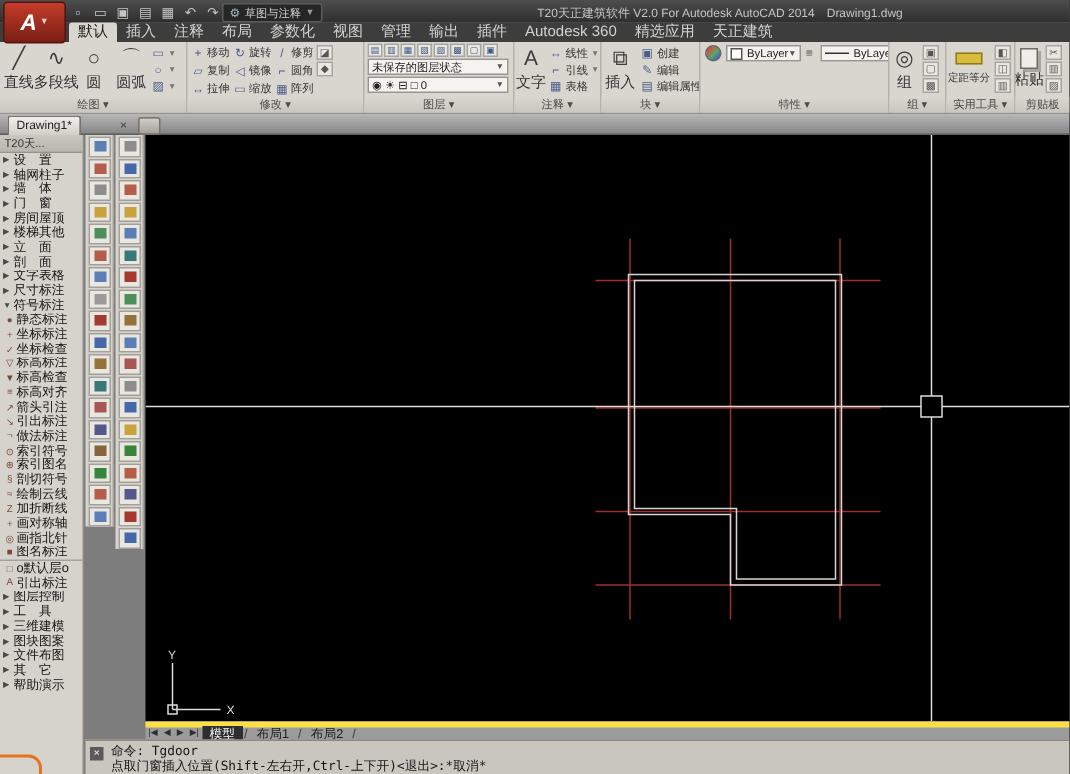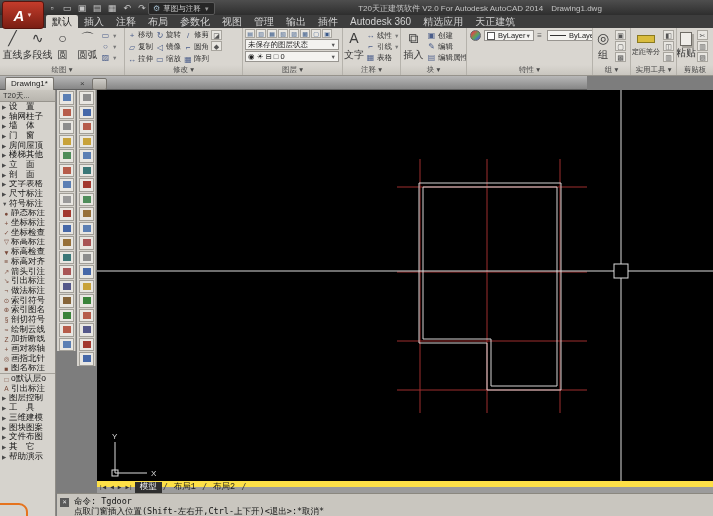--- a/index.html
+++ b/index.html
@@ -47,21 +47,21 @@
   .lay-icons{display:flex;gap:1px;margin:1px 0 1px 2px;}
   .lay-ic{width:10px;height:9px;background:#e8e6e1;border:1px solid #a8a59e;font-size:6px;line-height:8px;text-align:center;color:#3a5a8a;box-sizing:border-box;}
   .props-rows{display:flex;flex-direction:row;gap:1px;margin:2px 0 0 3px;width:118px;}
   .prow{display:flex;align-items:center;gap:3px;}
   .prow .ball{width:9px;height:9px;border-radius:50%;background:linear-gradient(135deg,#d84b4b 20%,#58a858 55%,#4b5fd8 85%);border:1px solid #666;}
   .prow .lns{width:9px;height:9px;color:#555;font-size:8px;line-height:9px;text-align:center;}
   .prow .dropbox{flex:1;}
   .sq{display:inline-block;width:6px;height:6px;border:1px solid #555;background:#fff;margin-right:3px;}
   .dash{display:inline-block;width:16px;height:1px;background:#333;margin-right:3px;}
   
-  .filetabs{position:absolute;left:0;top:76px;width:587px;height:14px;background:linear-gradient(#b8b8b8,#868686);border-bottom:1px solid #5f5f5f;box-sizing:border-box;}
+  .filetabs{position:absolute;left:0;top:76px;width:713px;height:14px;background:linear-gradient(#b8b8b8,#868686);border-bottom:1px solid #5f5f5f;box-sizing:border-box;}
   .ftab{position:absolute;left:5px;top:1px;height:12px;background:linear-gradient(#f0eeea,#d2cfc9);border:1px solid #76736d;border-bottom:none;
         border-radius:2px 2px 0 0;font-size:8px;color:#222;line-height:12px;padding:0 5px;}
   .ftab-close{position:absolute;left:80px;top:3px;font-size:8px;color:#3c3c3c;line-height:9px;}
   .ftab-new{position:absolute;left:92px;top:2px;width:13px;height:10px;background:linear-gradient(#cfcdc8,#a5a29c);border:1px solid #77746e;border-radius:2px;}
   
   .palette{position:absolute;left:0;top:90px;width:56px;height:426px;background:#d6d3cd;border-right:1px solid #8f8c86;box-sizing:border-box;z-index:2;}
   .palette-title{height:11px;background:linear-gradient(#cac7c0,#b8b5ae);border-bottom:1px solid #96938c;font-size:7.5px;color:#333;
                  line-height:11px;padding-left:3px;white-space:nowrap;overflow:hidden;}
   .p-item{height:9.7px;display:flex;align-items:center;padding-left:2px;white-space:nowrap;overflow:hidden;}
   .p-item .arr{width:7px;font-size:5.5px;color:#4a4a4a;flex:none;}
@@ -69,22 +69,22 @@
   .p-item .lb{font-size:8.5px;color:#141414;letter-spacing:0;}
   .p-item.divider{border-top:1px solid #a5a29b;}
   
   .strip{position:absolute;top:90px;width:19px;background:#d6d3cd;border-right:1px solid #a5a29b;box-sizing:border-box;z-index:1;}
   .strip-l{left:57px;} .strip-r{left:77px;}
   .ticon{width:15px;height:13.5px;margin:1px auto 0 auto;background:#e9e7e2;border:1px solid #a29f98;box-sizing:border-box;position:relative;}
   .ticon .chip{position:absolute;left:3px;top:2px;width:8px;height:7px;}
   
   .canvas{position:absolute;left:97px;top:90px;width:616px;height:391px;background:#000;}
   
-  .layoutbar{position:absolute;left:97px;top:481px;width:616px;height:12px;background:#9b9b9b;border-top:6px solid #fde047;
-             display:flex;align-items:flex-end;font-size:8.5px;box-sizing:border-box;font-family:Liberation Mono, monospace;}
+  .layoutbar{position:absolute;left:97px;top:481px;width:616px;height:12px;background:#9b9b9b;border-top:4px solid #fde047;
+             display:flex;align-items:center;font-size:8.5px;box-sizing:border-box;}
   .nav-btn{font-size:6px;color:#2e2e2e;padding:0 2px;line-height:11px;}
   .ltab{padding:0 5px;height:11px;line-height:11px;color:#1d1d1d;}
   .ltab.active{background:#2e2e2e;color:#f2f2f2;}
   .lsep{color:#3c3c3c;padding:0 1px;}
   
   .cmd{position:absolute;left:57px;top:493px;width:656px;height:23px;background:#c9c6bf;border-top:1px solid #8a877f;box-sizing:border-box;
        font-family:"DejaVu Sans Mono","Liberation Mono",monospace;font-size:8.5px;color:#141414;z-index:3;}
   .cmd-close{position:absolute;left:3px;top:4px;width:9px;height:9px;background:#5a5a5a;color:#eee;font-size:7px;line-height:9px;text-align:center;}
   .cmd-lines{position:absolute;left:17px;top:2px;right:2px;}
   .cmd-lines div{line-height:10px;white-space:nowrap;overflow:hidden;}

